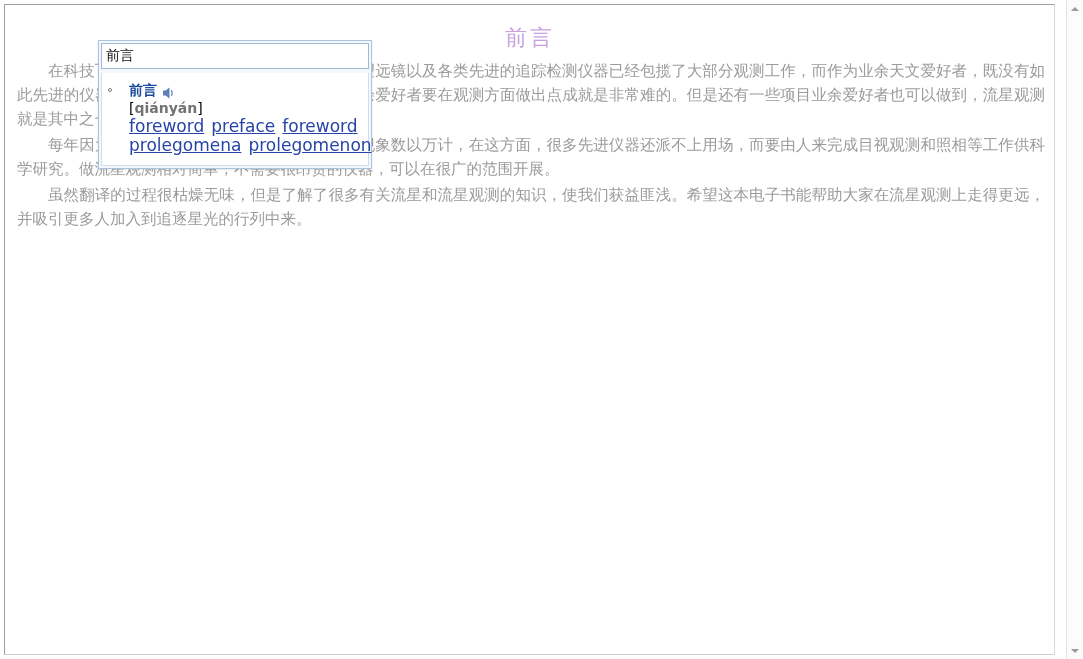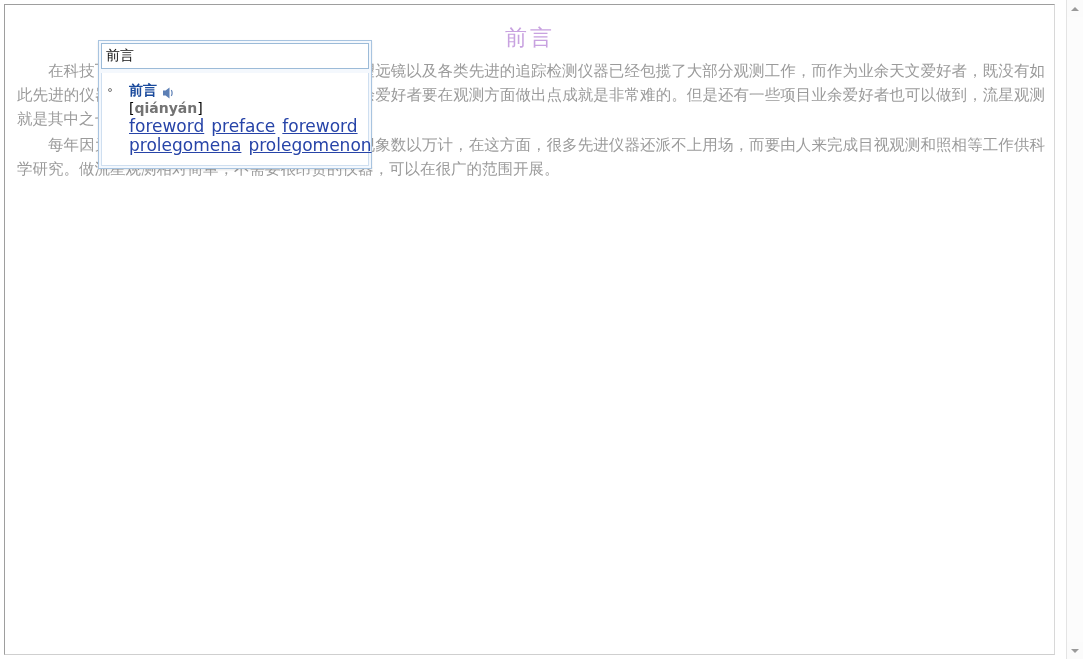--- a/index.html
+++ b/index.html
@@ -219,20 +219,21 @@
 <div id="viewport">
 
   <div id="page-frame">
     <div id="doc">
 
       <div class="doc-title">前言</div>
 
       <div class="doc-body">
         <p class="doc-p">在科技飞速发展的今天，天文观测方面，大型望远镜以及各类先进的追踪检测仪器已经包揽了大部分观测工作，而作为业余天文爱好者，既没有如此先进的仪器，也没有如此多的观测时间，因此业余爱好者要在观测方面做出点成就是非常难的。但是还有一些项目业余爱好者也可以做到，流星观测就是其中之一。</p>
         <p class="doc-p">每年因为流星体坠入地球大气层而产生的流星现象数以万计，在这方面，很多先进仪器还派不上用场，而要由人来完成目视观测和照相等工作供科学研究。做流星观测相对简单，不需要很昂贵的仪器，可以在很广的范围开展。</p>
+        <p class="doc-p">虽然翻译的过程很枯燥无味，但是了解了很多有关流星和流星观测的知识，使我们获益匪浅。希望这本电子书能帮助大家在流星观测上走得更远，并吸引更多人加入到追逐星光的行列中来。</p>
       </div>
 
     </div>
   </div>
 
   <div id="popup">
 
     <div id="popup-input-wrap">
       <input id="popup-input" type="text" value="前言" style="">
     </div>

